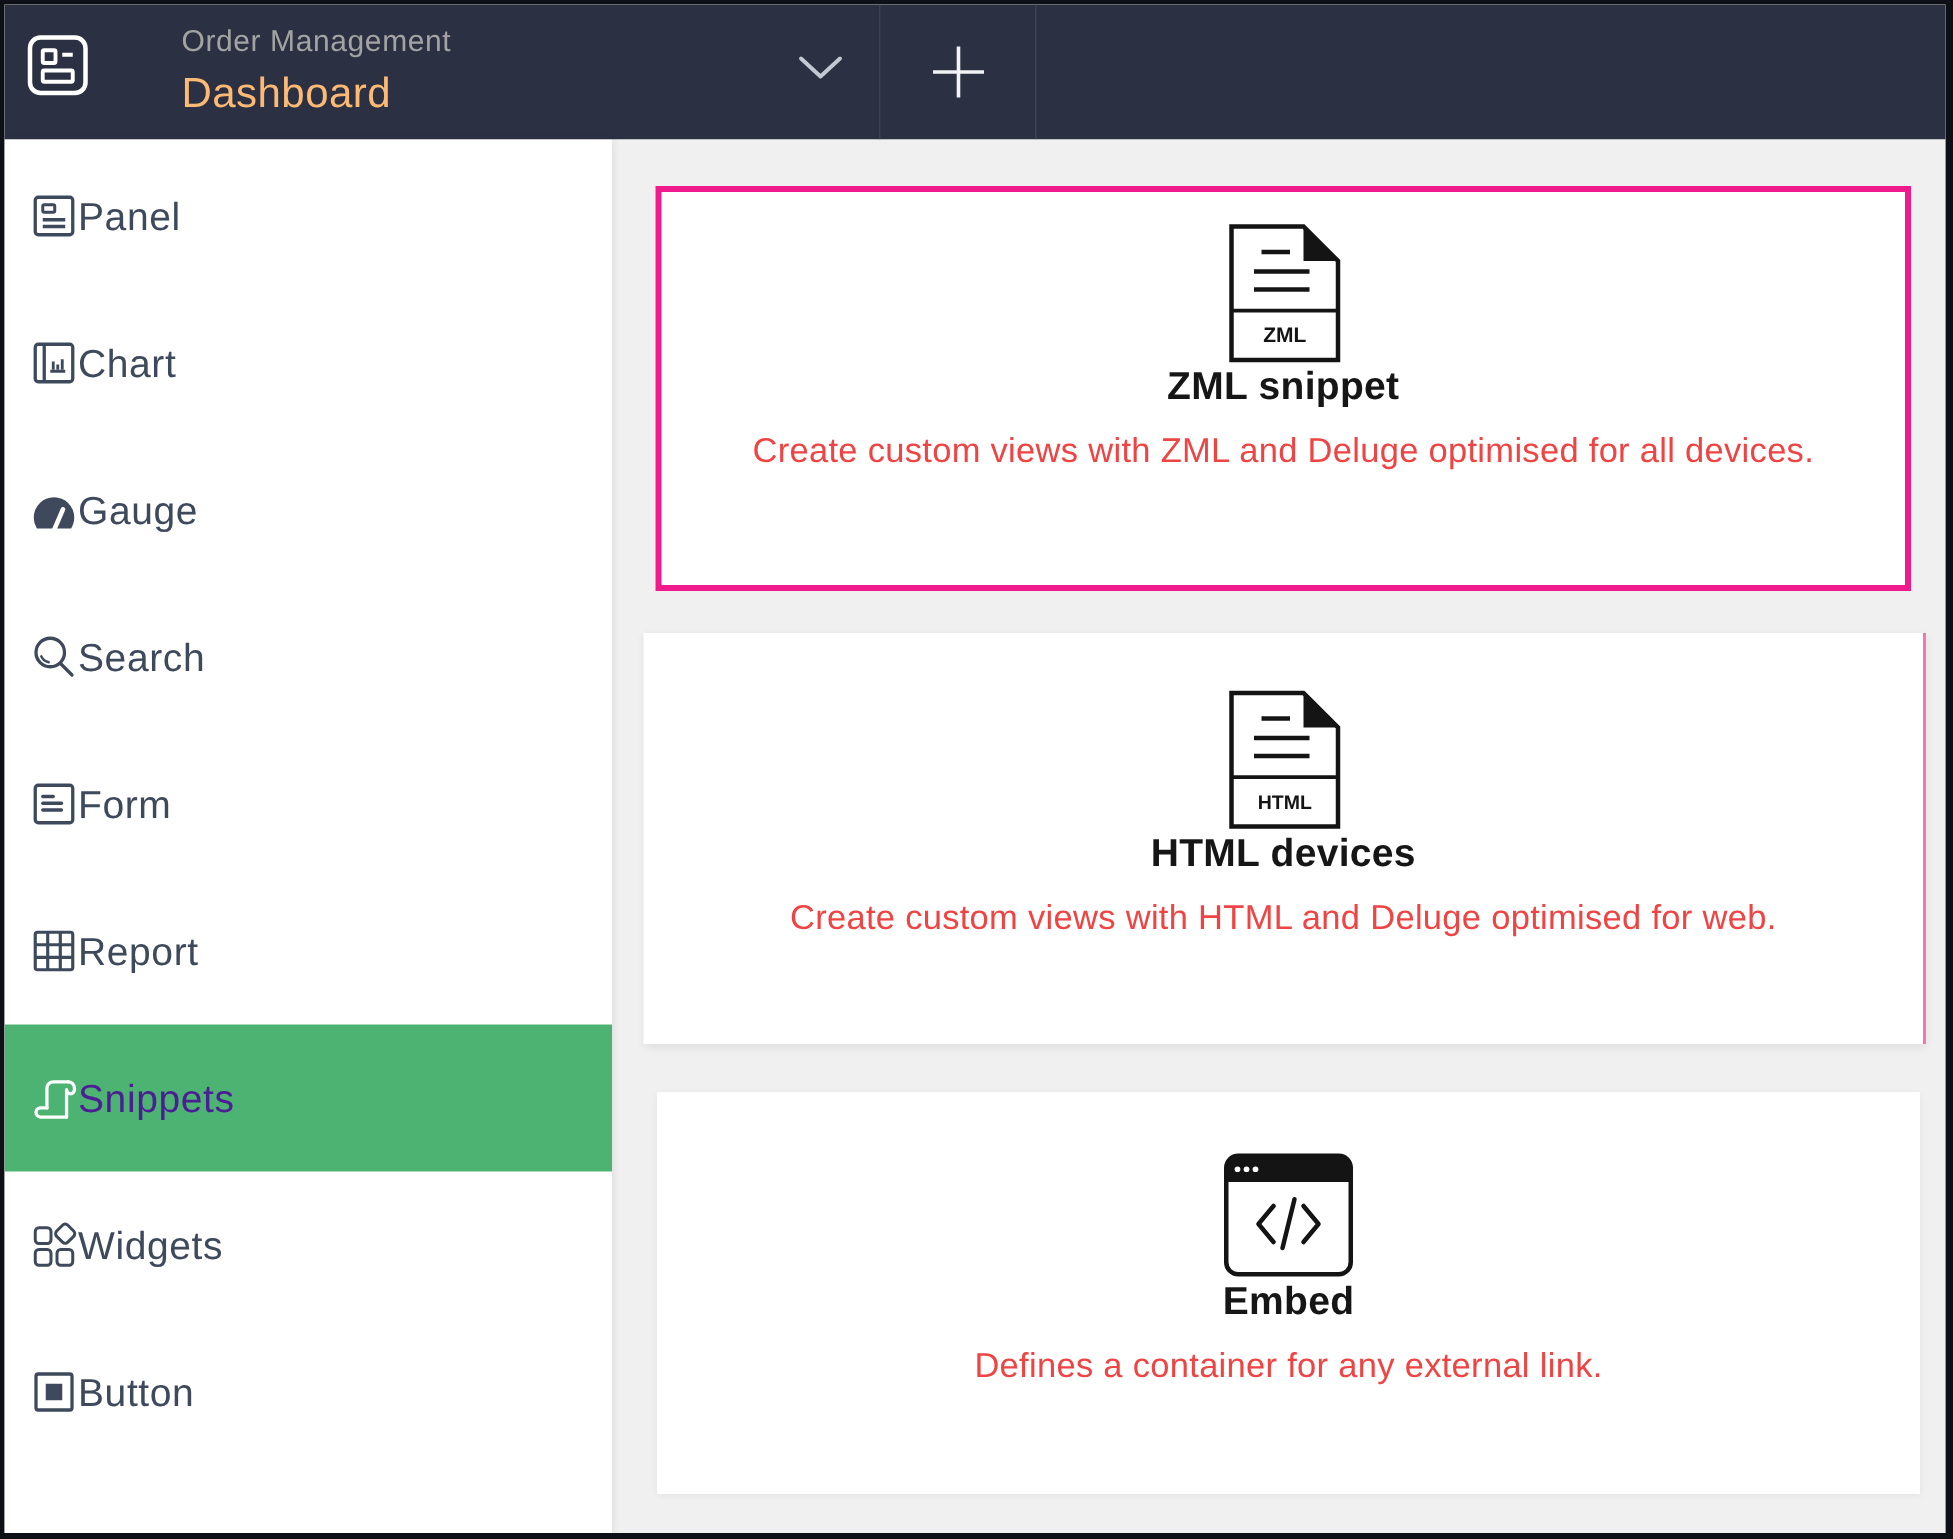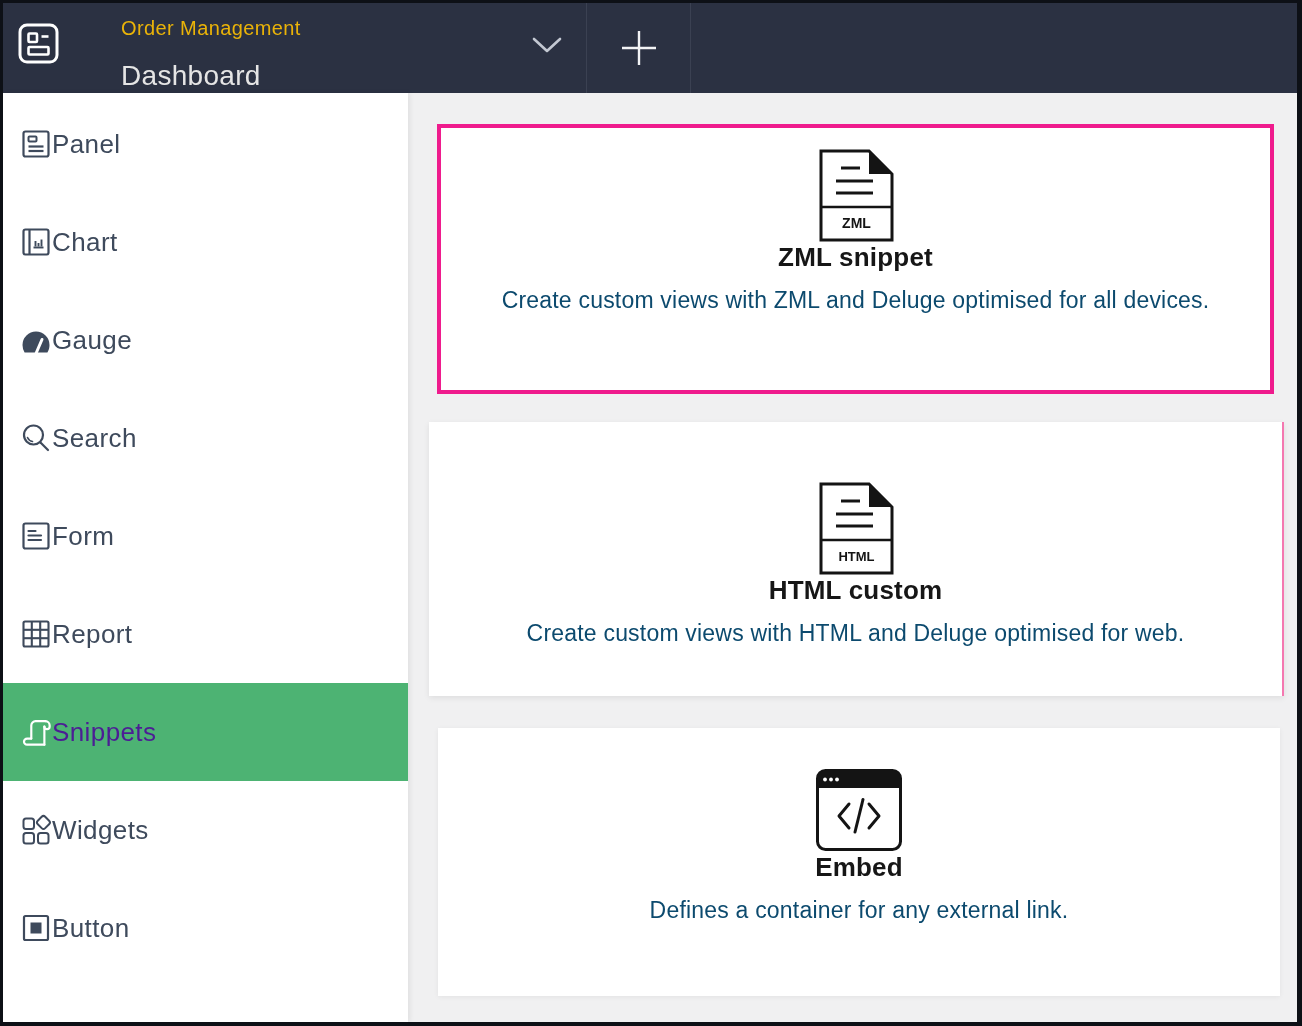--- a/index.html
+++ b/index.html
@@ -7,46 +7,46 @@
     width:1302px;height:1026px;box-sizing:border-box;
     border-style:solid;border-color:#0d1016;border-width:3px 5px 4px 3px;
     font-family:"Liberation Sans",sans-serif;
     background:#f0f0f1;display:flex;flex-direction:column;overflow:hidden;
     -webkit-font-smoothing:antialiased;
   }
   
   .header{height:90px;flex:0 0 auto;background:#2b3142;position:relative}
   .logo{position:absolute;left:15px;top:20px;width:41px;height:41px}
   .title-block{position:absolute;left:118px;top:14px;display:flex;flex-direction:column}
-  .app-name{font-size:20px;color:#eab308;letter-spacing:.4px}
-  .page-title{font-size:28px;font-weight:500;color:#e5e5e5;margin-top:20px;letter-spacing:.3px}
+  .app-name{font-size:20px;color:#a3a3a3;letter-spacing:.4px}
+  .page-title{font-size:28px;font-weight:500;color:#fdba74;margin-top:6px;letter-spacing:.3px}
   .chevron{position:absolute;left:528px;top:33px;width:32px;height:18px;cursor:pointer}
   .hdr-divider{position:absolute;top:0;bottom:0;width:1px;background:#3b4152}
   .hdr-div-1{left:583px}
   .hdr-div-2{left:687px}
   .add-btn{position:absolute;left:584px;top:0;width:103px;height:90px;display:flex;align-items:center;justify-content:center;cursor:pointer}
   
   .body-row{flex:1;display:flex;min-height:0}
   .sidebar{width:405px;flex:0 0 auto;background:#ffffff;box-shadow:2px 0 5px rgba(0,0,0,.07);z-index:2;padding-top:2px}
   .nav-item{height:98px;display:flex;align-items:center;padding-left:17px;cursor:pointer}
   .nav-icon{width:32px;height:32px;flex:0 0 auto;display:flex;align-items:center;justify-content:center}
   .nav-label{font-size:26px;color:#3e4a5c;letter-spacing:.4px}
   .nav-item.selected{background:#4db373}
   .nav-item.selected .nav-label{color:#4c1d95}
   
   .main{flex:1;position:relative;background:#f0f0f1}
   .card{position:absolute;background:#ffffff;display:flex;flex-direction:column;align-items:center;cursor:pointer;box-sizing:border-box}
   .card-zml{left:29px;top:31px;width:837px;height:270px;border:4px solid #ef1b8d}
   .card-html{left:21px;top:329px;width:855px;height:274px;border-right:2px solid #f478b0;box-shadow:0 2px 6px rgba(0,0,0,.08)}
   .card-embed{left:30px;top:635px;width:842px;height:268px;border-radius:0;box-shadow:0 1px 5px rgba(0,0,0,.06)}
-  .c-icon{margin-top:60px;line-height:0}
+  .c-icon{margin-top:38px;line-height:0}
   .card-zml .c-icon{margin-top:21px}
   .card-embed .c-icon{margin-top:40px}
   .c-title{font-size:26px;font-weight:700;color:#161616;letter-spacing:.2px}
-  .c-desc{margin-top:14px;font-size:23px;color:#0c4a6e;letter-spacing:.2px}
+  .c-desc{margin-top:14px;font-size:23px;color:#ef4444;letter-spacing:.2px}
 </style>
 </head>
 <body>
 
 <div class="header">
   <span class="logo">
     <svg width="41" height="41" viewBox="0 0 41 41" fill="none" stroke="#ffffff">
       <rect x="2" y="2" width="37" height="37" rx="7" stroke-width="3"></rect>
       <rect x="10.5" y="10.5" width="8.5" height="8.5" rx="1" stroke-width="2.6"></rect>
       <line x1="23.5" y1="13.5" x2="30.5" y2="13.5" stroke-width="2.6"></line>
@@ -211,21 +211,21 @@
         <svg width="78" height="93" viewBox="0 0 78 93">
           <path d="M4 2 H52 L75 25 V91 H4 Z" fill="#ffffff" stroke="#141414" stroke-width="3"></path>
           <path d="M52 2 V25 H75 Z" fill="#141414"></path>
           <line x1="24" y1="19" x2="43" y2="19" stroke="#141414" stroke-width="3"></line>
           <line x1="19" y1="32" x2="56" y2="32" stroke="#141414" stroke-width="3"></line>
           <line x1="19" y1="44" x2="56" y2="44" stroke="#141414" stroke-width="3"></line>
           <line x1="4" y1="58" x2="75" y2="58" stroke="#141414" stroke-width="2.5"></line>
           <text x="39.5" y="79" text-anchor="middle" font-size="13" font-weight="700" fill="#141414">HTML</text>
         </svg>
       </span>
-      <div class="c-title">HTML custom</div>
+      <div class="c-title">HTML devices</div>
       <div class="c-desc">Create custom views with HTML and Deluge optimised for web.</div>
     </div>
 
     <div class="card card-embed">
       <span class="c-icon">
         <svg width="88" height="84" viewBox="0 0 88 84">
           <rect x="2.5" y="2.5" width="83" height="79" rx="8" fill="#ffffff" stroke="#141414" stroke-width="3"></rect>
           <path d="M10.5 2.5 H77.5 A8 8 0 0 1 85.5 10.5 V20 H2.5 V10.5 A8 8 0 0 1 10.5 2.5 Z" fill="#141414"></path>
           <circle cx="10" cy="11.5" r="1.9" fill="#ffffff"></circle>
           <circle cx="16" cy="11.5" r="1.9" fill="#ffffff"></circle>

